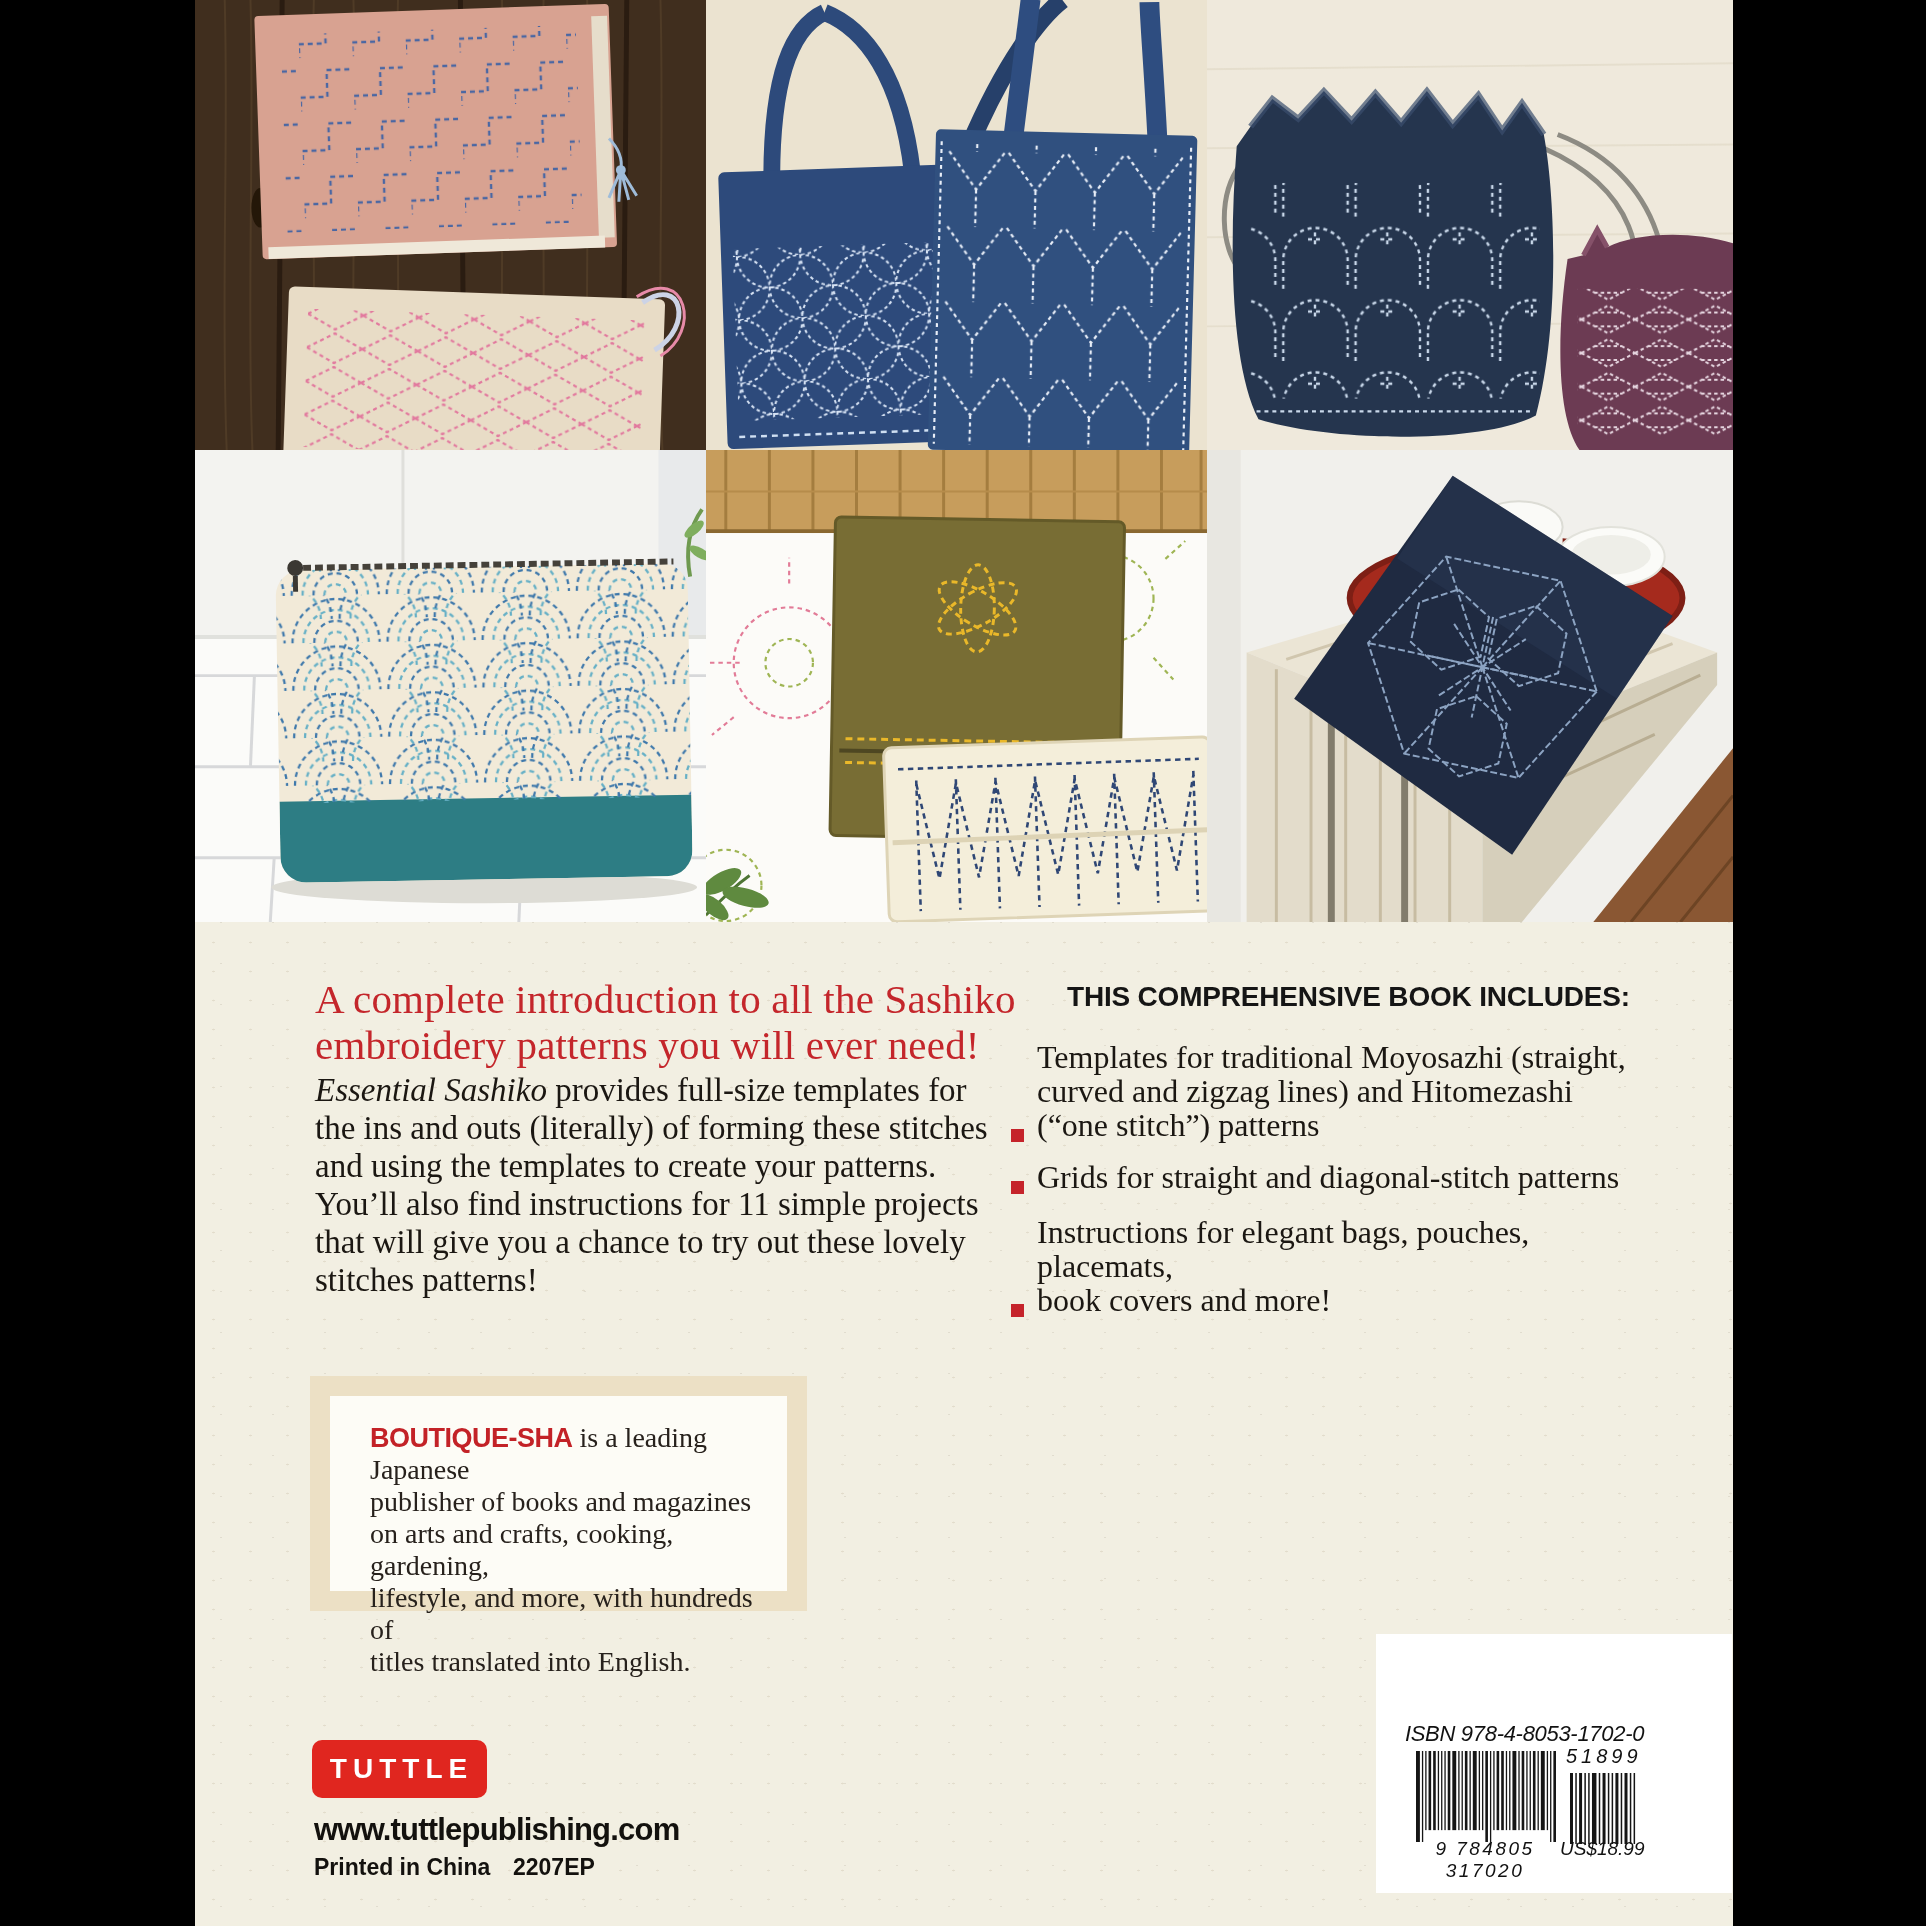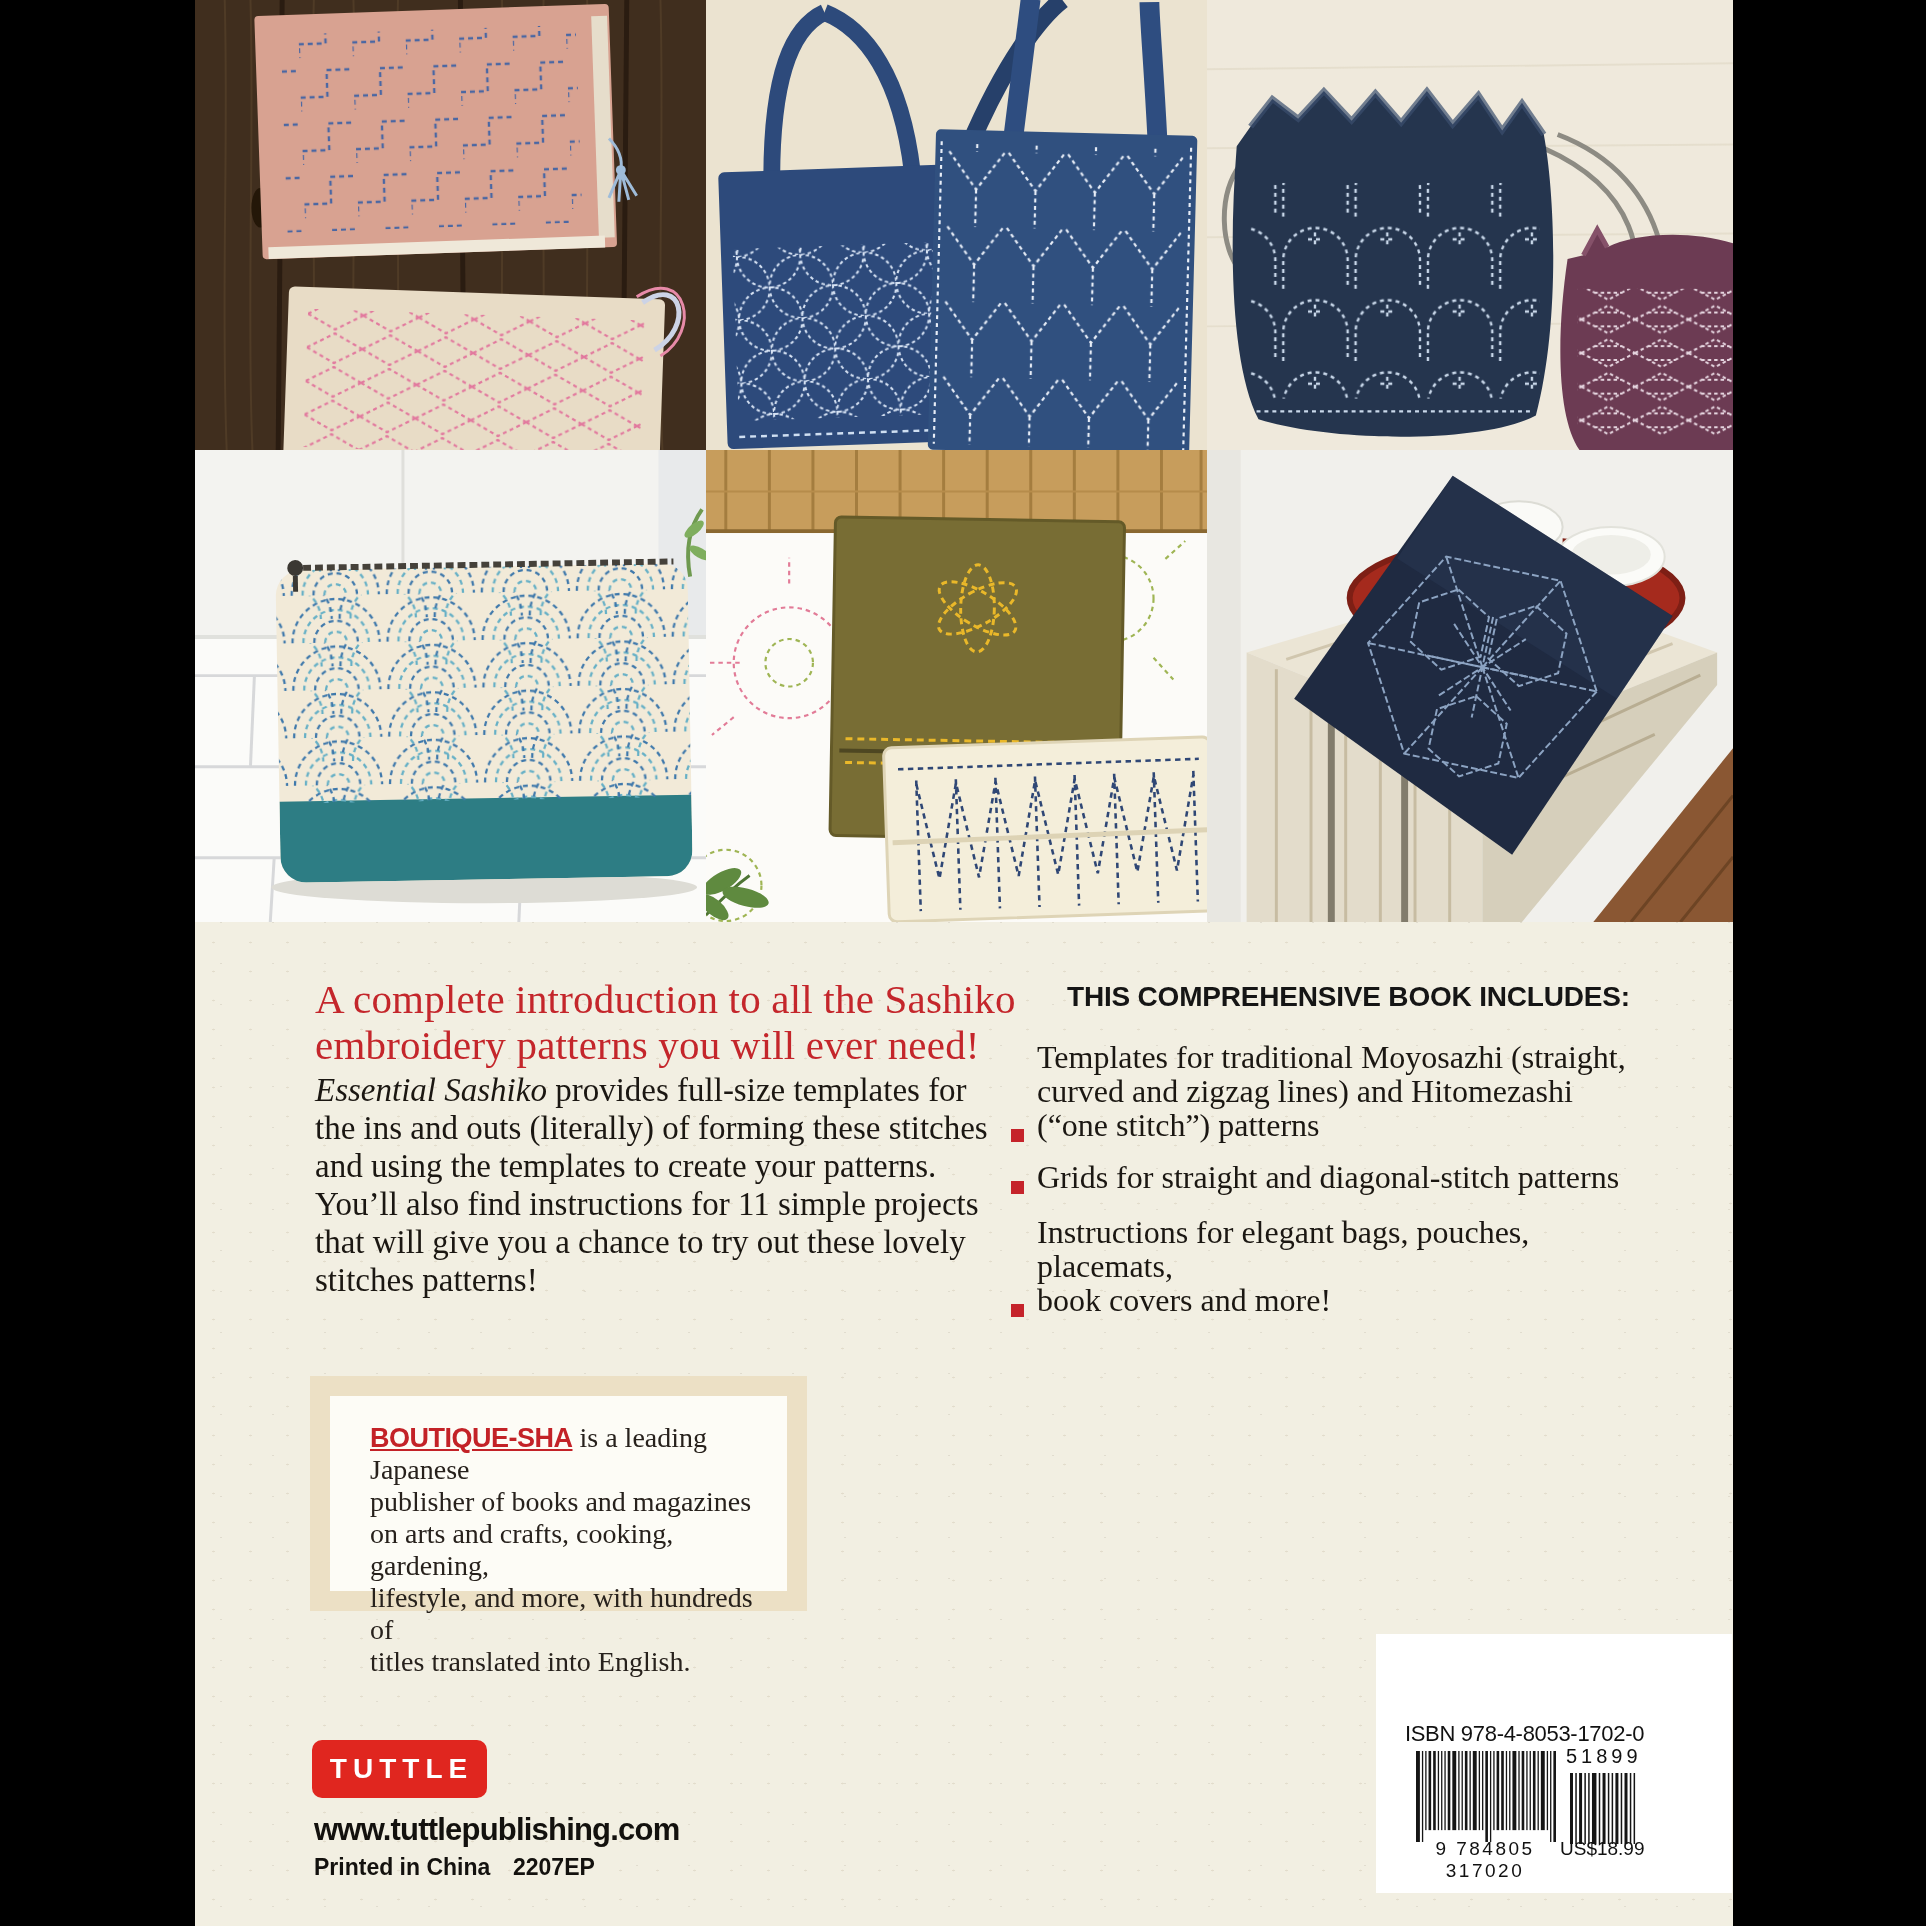--- a/index.html
+++ b/index.html
@@ -19,33 +19,33 @@
   .bodytext i{font-style:italic;}
   .rc-heading{left:872px;top:981px;font-family:"Liberation Sans",sans-serif;font-weight:bold;
               font-size:28px;color:#151515;letter-spacing:-0.2px;}
   .bullet{left:816px;display:flex;align-items:flex-end;}
   .bullet .sq{flex:none;width:13px;height:13px;background:#c5232a;margin-top:10px;}
   .bullet .bl{margin-left:13px;width:634px;font-size:32px;line-height:34px;color:#1b1712;}
   .pub-box{left:115px;top:1376px;width:497px;height:235px;background:#ece0c5;box-sizing:border-box;padding:20px;}
   .pub-inner{width:100%;height:100%;background:#fdfcf6;box-sizing:border-box;
              padding:26px 14px 0 40px;font-size:28px;line-height:32px;color:#27211c;}
   .brand{font-family:"Liberation Sans",sans-serif;font-weight:bold;font-size:27px;
-         color:#c32227;letter-spacing:-0.5px;text-decoration:underline;}
+         color:#c32227;letter-spacing:-0.5px;}
   .logo{left:117px;top:1740px;width:175px;height:58px;background:#e0261f;border-radius:10px;
         display:flex;align-items:center;justify-content:center;color:#fff;
         font-family:"Liberation Sans",sans-serif;font-weight:bold;font-size:28px;letter-spacing:6px;
         padding-left:4px;box-sizing:border-box;}
   .website{left:119px;top:1812px;font-family:"Liberation Sans",sans-serif;font-weight:bold;
            font-size:31px;letter-spacing:-0.8px;color:#13110e;}
   .printed{left:119px;top:1854px;font-family:"Liberation Sans",sans-serif;font-weight:bold;
            font-size:23px;color:#13110e;}
   .edcode{left:318px;top:1854px;font-family:"Liberation Sans",sans-serif;font-weight:bold;
           font-size:23px;color:#13110e;}
   .isbn-box{left:1181px;top:1634px;width:356px;height:259px;background:#ffffff;}
-  .isbn-box .abs{font-family:"Liberation Sans",sans-serif;color:#111;}
+  .isbn-box .abs{font-family:"Liberation Sans",sans-serif;color:#111;font-style:italic;}
   .isbn-label{left:18px;top:87px;width:261px;text-align:center;font-size:22px;letter-spacing:-0.3px;}
   .price-code{left:190px;top:111px;width:77px;text-align:left;font-size:20px;letter-spacing:4px;}
   .ean-digits{left:28px;top:204px;width:162px;text-align:center;font-size:19px;letter-spacing:2.5px;}
   .price{left:184px;top:204px;width:89px;text-align:left;font-size:19px;}
   .bars{position:absolute;}
   .bars rect{fill:#151515;}
 </style>
 </head>
 <body>
 

